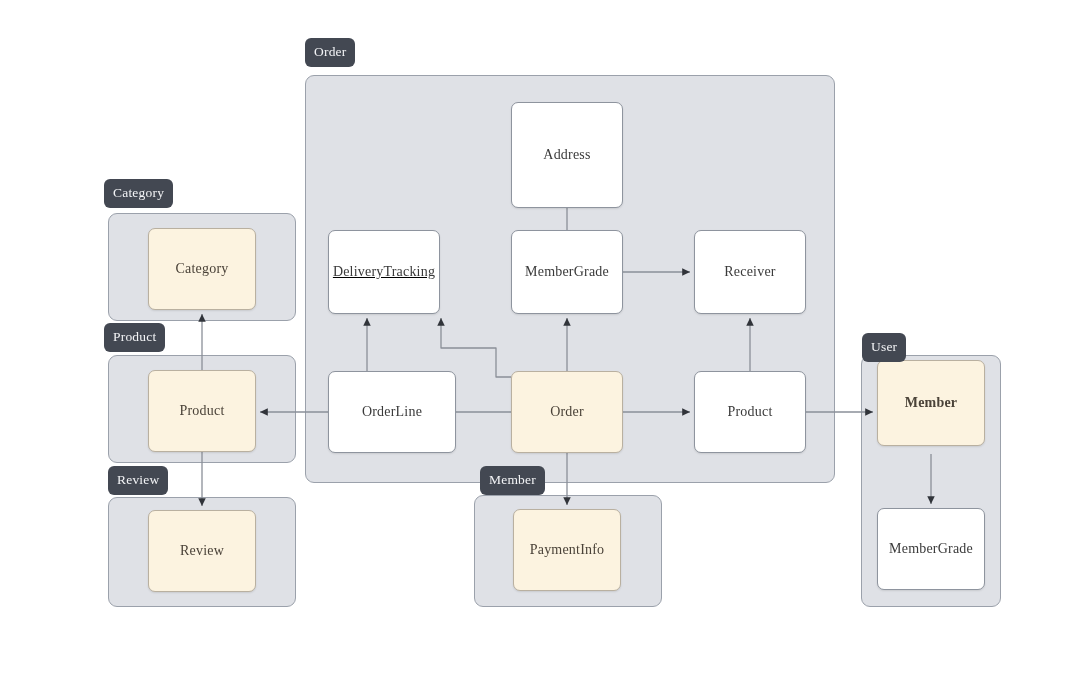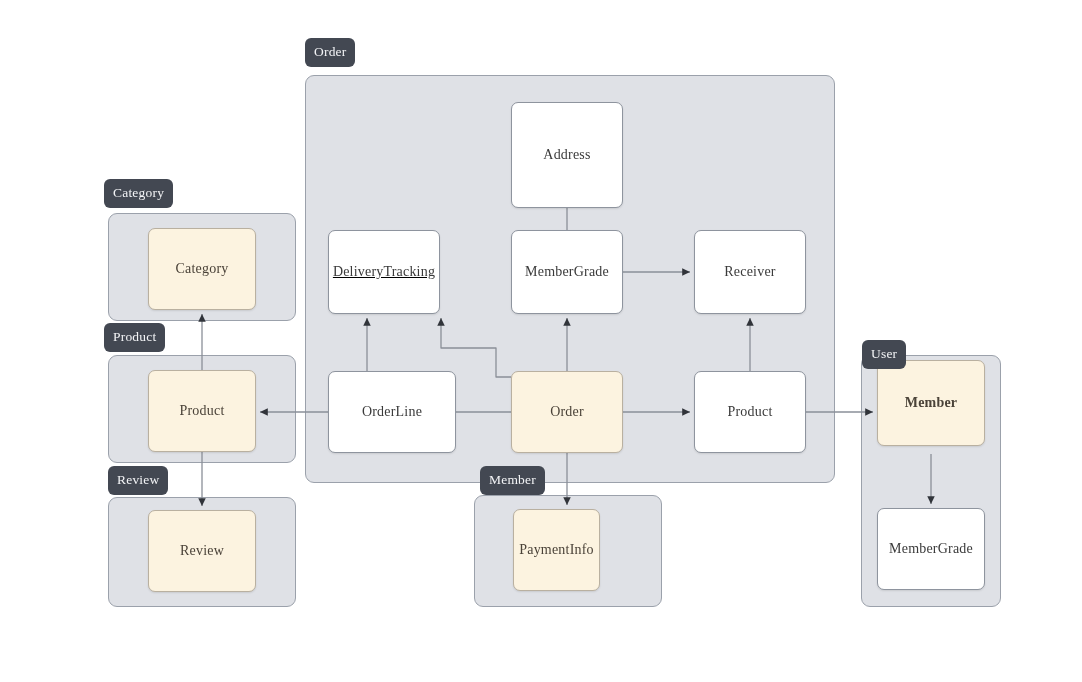--- a/index.html
+++ b/index.html
@@ -171,33 +171,33 @@
       </div>
       <div class="node accent" style="left: 148px; top: 228px; width: 108px; height: 82px;">
         <span class="node-label">Category</span>
       </div>
       <div class="node accent" style="left: 148px; top: 370px; width: 108px; height: 82px;">
         <span class="node-label">Product</span>
       </div>
       <div class="node accent" style="left: 148px; top: 510px; width: 108px; height: 82px;">
         <span class="node-label">Review</span>
       </div>
-      <div class="node accent" style="left: 513px; top: 509px; width: 87px; height: 82px;">
+      <div class="node accent" style="left: 513px; top: 509px; width: 108px; height: 82px;">
         <span class="node-label">PaymentInfo</span>
       </div>
       <div class="node accent" style="left: 877px; top: 360px; width: 108px; height: 86px; font-weight: bold;">
         <span class="node-label">Member</span>
       </div>
       <div class="node" style="left: 877px; top: 508px; width: 108px; height: 82px;">
         <span class="node-label">MemberGrade</span>
       </div>
     </div>
 
   <div id="chips-root">
       <div class="group-chip" style="left: 305px; top: 38px;">Order</div>
       <div class="group-chip" style="left: 104px; top: 179px;">Category</div>
       <div class="group-chip" style="left: 104px; top: 323px;">Product</div>
       <div class="group-chip" style="left: 108px; top: 466px;">Review</div>
       <div class="group-chip" style="left: 480px; top: 466px;">Member</div>
-      <div class="group-chip" style="left: 862px; top: 340px; font-family: Liberation Serif, serif;">User</div>
+      <div class="group-chip" style="left: 862px; top: 333px; font-family: Liberation Serif, serif;">User</div>
     </div>
 
 </div>
 
 </body></html>

